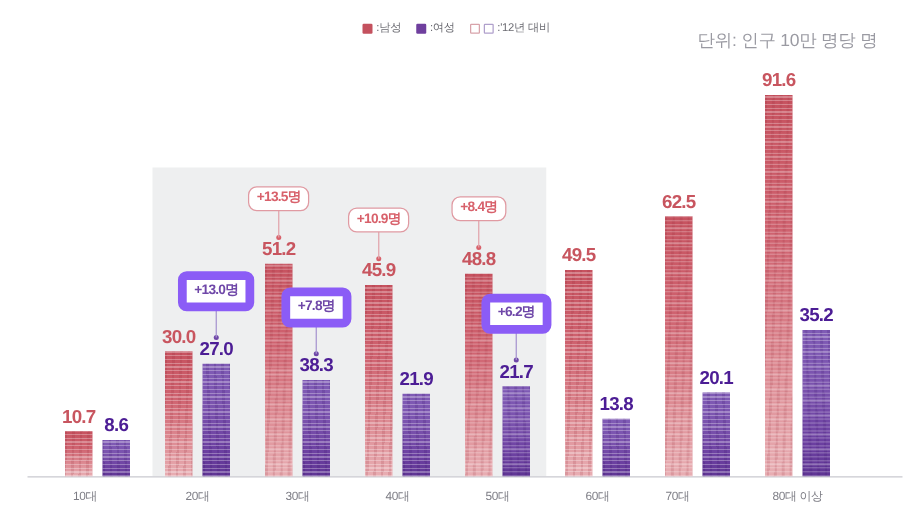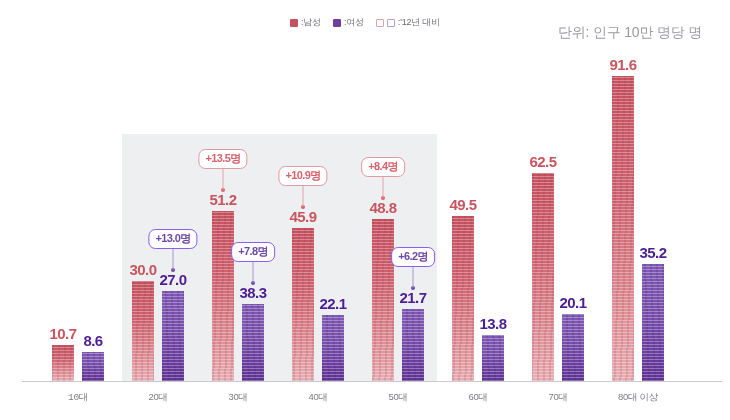--- a/index.html
+++ b/index.html
@@ -68,21 +68,21 @@
 
   
   .callout { position: absolute; width: 0; height: 0; }
   .callout .box {
     position: absolute; transform: translateX(-50%);
     white-space: nowrap; padding: 3px 6px 4px;
     border-radius: 7px; background: #fff;
     font-size: 11px; font-weight: 700; letter-spacing: -0.6px; line-height: 1;
   }
   .callout.male .box   { border: 1px solid #e09aa2; color: #d8616b; }
-  .callout.female .box { border: 1px solid #8b5cf6; color: #6f47a8; }
+  .callout.female .box { border: 7px solid #8b5cf6; color: #6f47a8; }
   .callout .stem { position: absolute; width: 1px; transform: translateX(-50%); }
   .callout.male .stem   { background: #e2a4ab; }
   .callout.female .stem { background: #a794cf; }
   .callout .dot {
     position: absolute; width: 4px; height: 4px; border-radius: 50%;
     transform: translate(-50%, 0);
   }
   .callout.male .dot   { background: #d8616b; }
   .callout.female .dot { background: #6f47a8; }
 
@@ -161,21 +161,21 @@
         <div class="group" style="left: 292px; width: 52px;">
           <div class="group-inner">
             <div class="bar male" style="height: 152.847px;"></div>
             <div class="bar-value male" style="bottom: 155.847px;">45.9</div>
             <div class="callout male" style="left: 11px; bottom: 173.847px;">
               <div class="dot" style="bottom: -2px;"></div>
               <div class="stem" style="bottom: 0px; height: 22px;"></div>
               <div class="box" style="bottom: 21px; margin-top: 47px;">+10.9명</div>
             </div>
             <div class="bar female" style="height: 65.601px;"></div>
-            <div class="bar-value female" style="bottom: 68.601px;">22.1</div>
+            <div class="bar-value female" style="bottom: 68.601px;">21.9</div>
           </div>
         </div>
         <div class="group" style="left: 372px; width: 52px;">
           <div class="group-inner">
             <div class="bar male" style="height: 162.504px;"></div>
             <div class="bar-value male" style="bottom: 165.504px;">48.8</div>
             <div class="callout male" style="left: 11px; bottom: 183.504px;">
               <div class="dot" style="bottom: -2px;"></div>
               <div class="stem" style="bottom: 0px; height: 22px;"></div>
               <div class="box" style="bottom: 21px;">+8.4명</div>
@@ -207,23 +207,23 @@
         </div>
         <div class="group" style="left: 612px; width: 52px;">
           <div class="group-inner">
             <div class="bar male" style="height: 305.028px;"></div>
             <div class="bar-value male" style="bottom: 308.028px;">91.6</div>
             <div class="bar female" style="height: 117.216px;"></div>
             <div class="bar-value female" style="bottom: 120.216px;">35.2</div>
           </div>
         </div>
       </div>
-  <div class="xlabel" style="left: 33px; font-family: Liberation Mono, monospace;">10대</div>
+  <div class="xlabel" style="left: 23px;">10대</div>
       <div class="xlabel" style="left: 113px;">20대</div>
       <div class="xlabel" style="left: 193px;">30대</div>
       <div class="xlabel" style="left: 273px;">40대</div>
       <div class="xlabel" style="left: 353px;">50대</div>
       <div class="xlabel" style="left: 433px;">60대</div>
-      <div class="xlabel" style="left: 513px;">70대</div>
+      <div class="xlabel" style="left: 497px;">70대</div>
       <div class="xlabel" style="left: 593px; margin-top: 20px;">80대 이상</div>
     </div>
 
 </div>
 
 </body></html>

